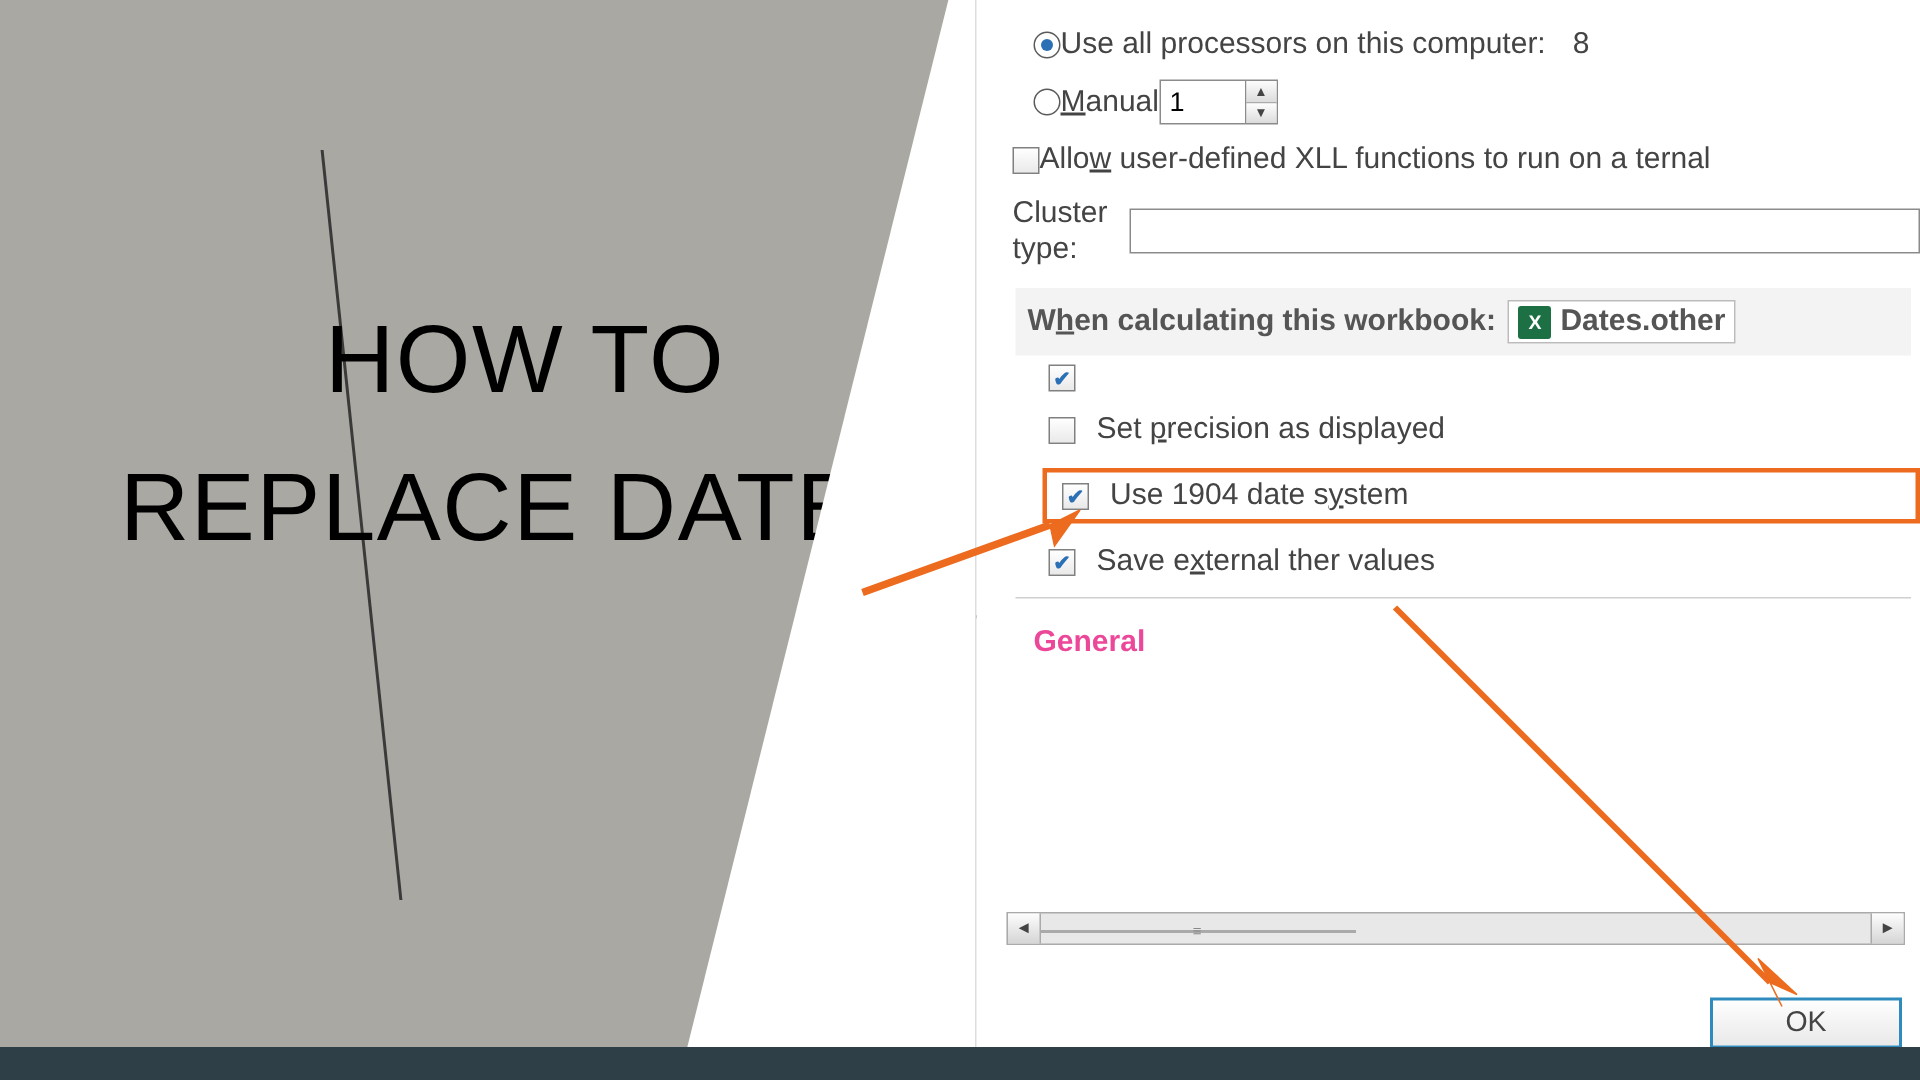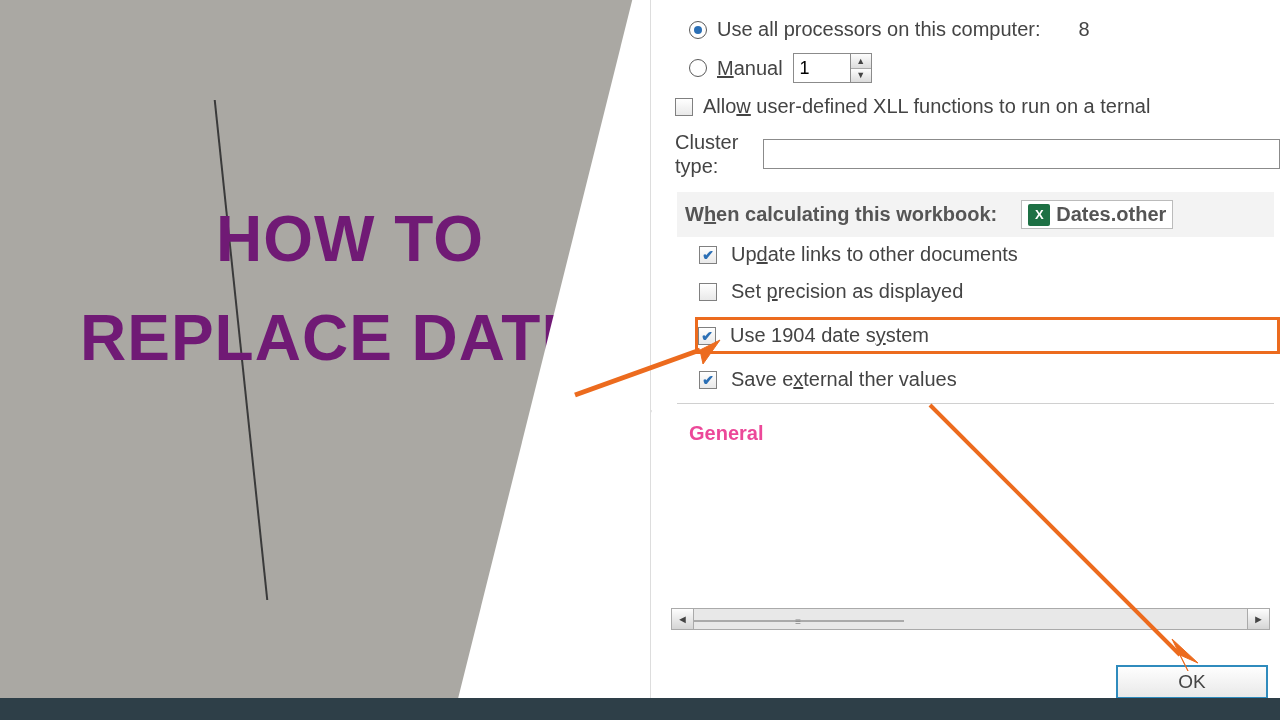--- a/index.html
+++ b/index.html
@@ -2,77 +2,77 @@
 <html><head>
 <meta charset="utf-8">
 <style>
   * { box-sizing: border-box; margin: 0; padding: 0; }
   html, body { width: 1280px; height: 720px; overflow: hidden; font-family: "Segoe UI", Tahoma, sans-serif; }
   .stage { position: relative; width: 1280px; height: 720px; background: #aaa8a3; }
   .bottom-bar { position: absolute; left: 0; right: 0; bottom: 0; height: 22px; background: #2e3f48; }
   .vline { position: absolute; top: 100px; left: 240px; width: 2px; height: 500px; background: #3a3a3a; transform: skewX(6deg); }
   .title {
     position: absolute; left: 80px; top: 190px; width: 540px;
-    font-family: Impact, "Arial Black", sans-serif; font-weight: 700;
+    font-family: Impact, "Arial Black", sans-serif; font-weight: 400;
     font-size: 64px; line-height: 1.55; letter-spacing: 1px;
-    color: #701a75; text-transform: uppercase;
+    color: #000000; text-transform: uppercase;
   }
   .title .l1 { text-align: center; }
   .title .l2 { text-align: left; white-space: nowrap; }
   .title .l3 { text-align: center; }
   
   .diag-left { position: absolute; top: -40px; left: 540px; width: 250px; height: 820px; background: #fff; transform: skewX(-14deg); }
   
   .panel {
     position: absolute; top: 0; right: 0; width: 630px; height: 698px;
     background: #fff; color: #444; font-size: 20px; border-left: 1px solid #ddd;
     padding: 12px 0 0 20px; overflow: hidden;
   }
-  .panel .row { display: flex; align-items: center; gap: 10px; margin: 6px 0 12px 18px; }
+  .panel .row { display: flex; align-items: center; margin: 6px 0 12px 18px; }
   .radio {
     width: 18px; height: 18px; border: 1px solid #5a5a5a; border-radius: 50%;
     display: inline-flex; align-items: center; justify-content: center; background: #fff;
   }
   .radio.checked::after { content: ""; width: 8px; height: 8px; border-radius: 50%; background: #2b6fb5; }
   .cb {
     width: 18px; height: 18px; border: 1px solid #808080; background: linear-gradient(#fff,#e9e9e9);
     display: inline-flex; align-items: center; justify-content: center;
   }
   .cb.checked::after { content: "✔"; font-size: 14px; color: #2b6fb5; font-weight: bold; line-height: 1; }
   .spin {
     display: inline-flex; align-items: stretch; border: 1px solid #8b8b8b; height: 30px; background: #fff;
   }
   .spin input { width: 56px; border: none; padding: 0 6px; font-size: 18px; outline: none; }
   .spin .btns { display: flex; flex-direction: column; border-left: 1px solid #8b8b8b; }
   .spin .btns div { width: 20px; flex: 1; background: linear-gradient(#fdfdfd,#dcdcdc); font-size: 9px; display: flex; align-items: center; justify-content: center; color: #444; border-bottom: 1px solid #aaa; }
   .spin .btns div:last-child { border-bottom: none; }
   .textbox { flex: 1; height: 30px; border: 1px solid #8b8b8b; background: #fff; }
   .section {
     margin: 14px 6px 6px 6px; padding: 8px 0 8px 8px;
-    background: #f3f3f3; display: flex; align-items: center; gap: 24px; font-weight: bold; color: #555;
+    background: #f3f3f3; display: flex; align-items: center; gap: 8px; font-weight: bold; color: #555;
   }
   .section-plain { font-weight: bold; color: #ec4899; margin: 18px 0 8px 18px; }
   .opts { margin: 6px 0 0 28px; display: flex; flex-direction: column; gap: 14px; }
   .opt { display: flex; align-items: center; gap: 14px; }
-  .highlight { border: 3px solid #ec6b1e; padding: 4px 10px 4px 0; margin-left: -4px; }
+  .highlight { border: 3px solid #ec6b1e; padding: 4px 10px 4px 10px; margin-left: -4px; }
   .excel-icon {
     width: 22px; height: 22px; background: #1d7044; color: #fff; font-size: 13px; font-weight: bold;
     display: inline-flex; align-items: center; justify-content: center; border-radius: 2px; margin-right: 6px;
   }
   .file-sel { display: inline-flex; align-items: center; border: 1px solid #bbb; padding: 2px 6px; background: #fff; }
   .hscroll {
     position: absolute; left: 20px; right: 10px; bottom: 68px; height: 22px;
     border: 1px solid #aaa; background: #e8e8e8; display: flex; align-items: center;
   }
   .hscroll .arrow { width: 22px; height: 100%; background: linear-gradient(#fdfdfd,#d5d5d5); border-right: 1px solid #aaa; display: flex; align-items: center; justify-content: center; font-size: 11px; }
   .hscroll .arrow.r { border-right: none; border-left: 1px solid #aaa; }
   .hscroll .track { flex: 1; position: relative; }
   .hscroll .thumb { position: absolute; left: 0; top: 1px; bottom: 1px; width: 38%; background: linear-gradient(#fdfdfd,#cfcfcf); border: 1px solid #aaa; display: flex; align-items: center; justify-content: center; font-size: 10px; letter-spacing: 2px; color: #888; }
   .ok-row { position: absolute; right: 12px; bottom: 10px; height: 44px; display: flex; align-items: center; }
-  .ok-btn { width: 152px; height: 34px; border: 2px solid #2f8bbd; background: linear-gradient(#fefefe,#e9e9e9); font-size: 19px; display: flex; align-items: center; justify-content: center; cursor: pointer; margin-top: 32px; }
+  .ok-btn { width: 128px; height: 34px; border: 2px solid #2f8bbd; background: linear-gradient(#fefefe,#e9e9e9); font-size: 19px; display: flex; align-items: center; justify-content: center; cursor: pointer; margin-top: 32px; }
   .divider-line { margin: 12px 6px; height: 1px; background: #d0d0d0; }
   
   .arrow-shape { position: absolute; stroke: #ec6b1e; fill: #ec6b1e; }
   u.acc { text-decoration: underline; }
   .r-fragment { position: absolute; left: -8px; top: 400px; font-size: 26px; color: #999; }
 </style>
 </head>
 <body>
 
 <div class="stage">
@@ -121,21 +121,20 @@
       <span><span>W</span><u class="acc">h</u><span>en calculating this workbook:</span></span>
       <span class="file-sel">
         <span class="excel-icon">X</span>
         <span>Dates.other</span>
       </span>
     </div>
 
     <div class="opts">
       <div class="opt">
         <span class="cb checked"></span>
-        <span><span>Up</span><u class="acc">d</u><span>ate links to other documents</span></span>
       </div>
       <div class="opt">
         <span class="cb"></span>
         <span><span>Set </span><u class="acc">p</u><span>recision as displayed</span></span>
       </div>
       <div class="opt highlight">
         <span class="cb checked"></span>
         <span><span>Use 1904 date s</span><u class="acc">y</u><span>stem</span></span>
       </div>
       <div class="opt">

